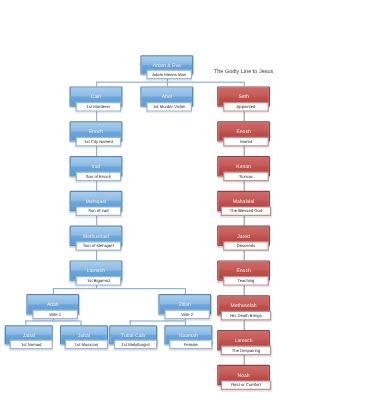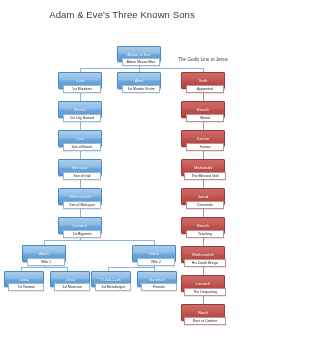--- a/index.html
+++ b/index.html
@@ -100,21 +100,20 @@
     border-radius: .5px;
     box-shadow: 0 1px 1px rgba(0,0,0,.10);
   }
   .caption.redc { border-color: #c4908e; }
 </style>
 </head>
 <body>
 
 <div id="canvas">
 
-  <div class="chart-title">Adam &amp; Eve's Three Known Sons</div>
 
   <div class="section-label" style="left:164px; top:57px; width:78px;">The Godly Line to Jesus</div>
 
   <div class="ln v" style="left:139px; top:62px; height:6px;"></div>
 
   <div class="ln h" style="left:80px; top:68px; width:123px;"></div>
   <div class="ln v" style="left:80px; top:68px; height:4px;"></div>
   <div class="ln v" style="left:139px; top:68px; height:4px;"></div>
   <div class="ln v" style="left:203px; top:68px; height:4px;"></div>
 

